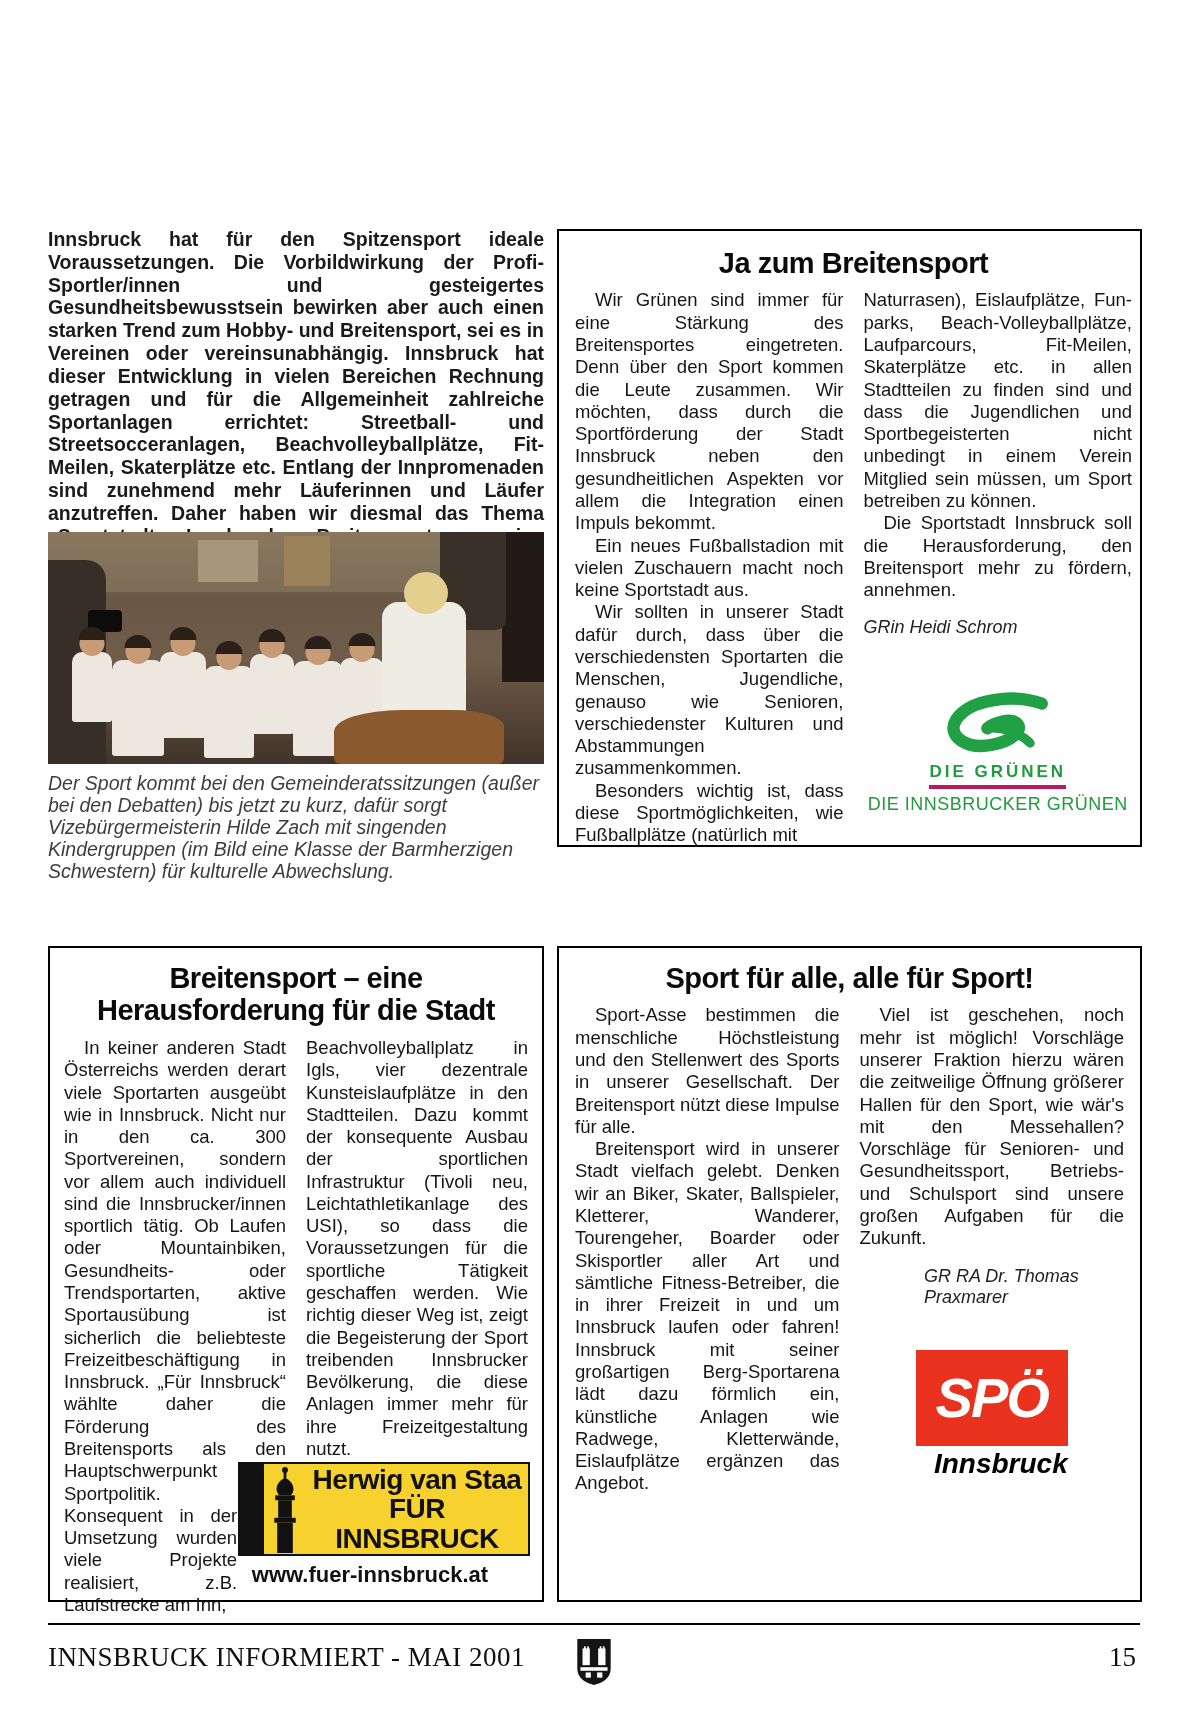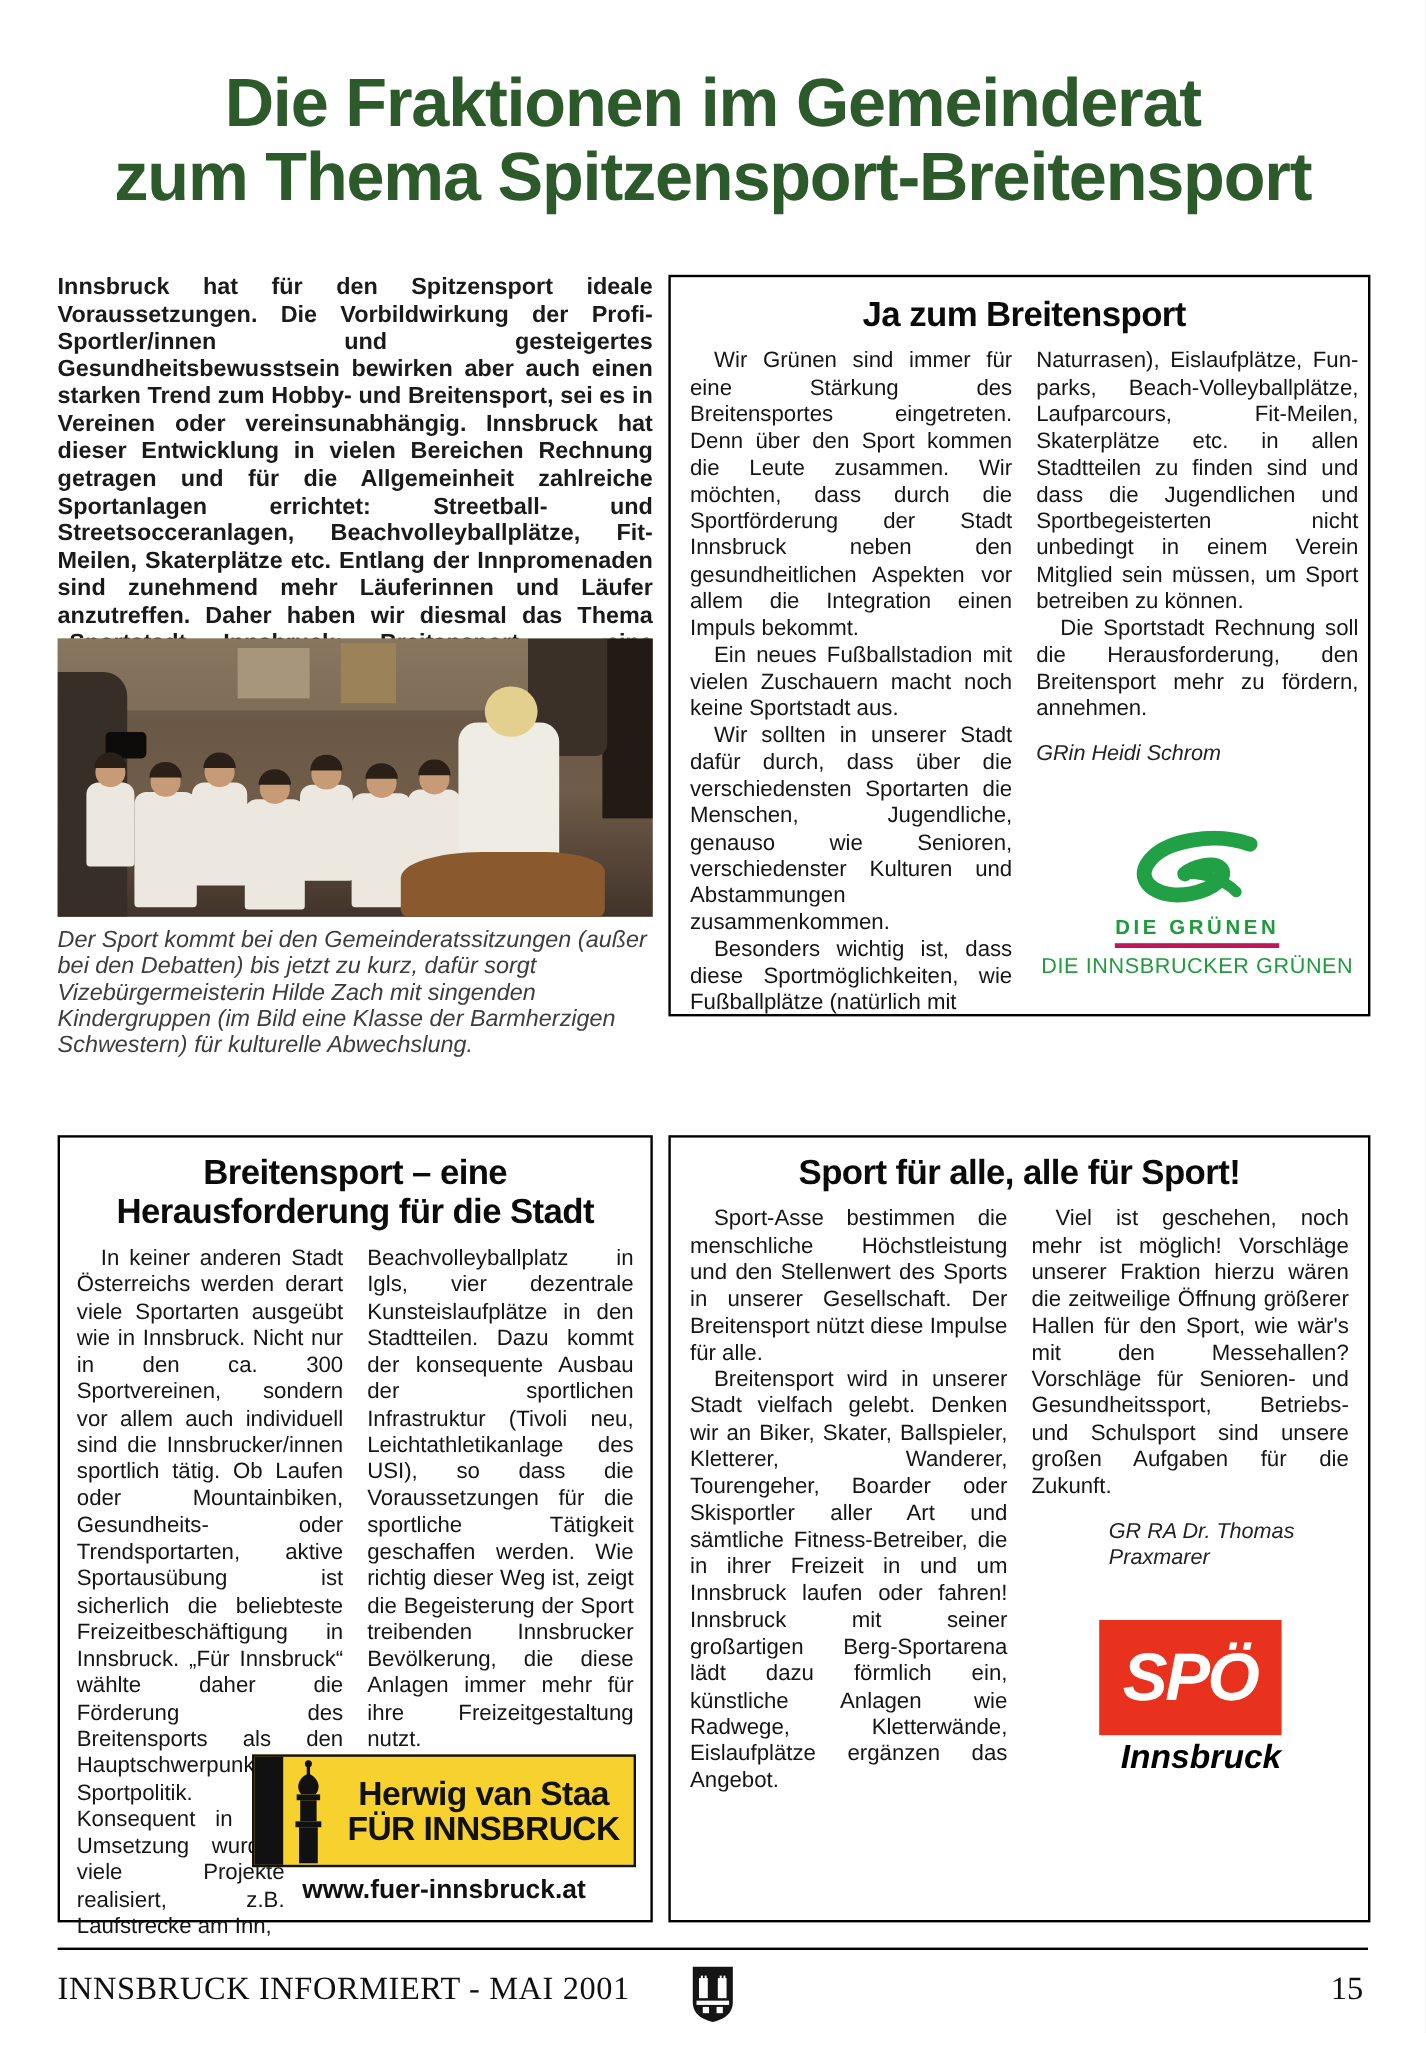--- a/index.html
+++ b/index.html
@@ -41,21 +41,21 @@
   .noind{text-indent:0;}
   .sig{font-size:18px;font-style:italic;margin-top:16px;color:#222;}
 
   
   .gruene-logo{margin-top:54px;text-align:center;}
   .gr-name{display:inline-block;font-weight:bold;font-size:17px;letter-spacing:3px;
            color:#1f9a3c;border-bottom:4px solid #be185d;padding-bottom:3px;}
   .gr-sub{font-size:18px;color:#1f9a3c;letter-spacing:0.5px;margin-top:5px;}
 
   
-  .ad{position:absolute;right:12px;bottom:44px;width:320px;height:94px;background:#f7d22f;
+  .ad{position:absolute;right:12px;bottom:44px;width:292px;height:94px;background:#f7d22f;
       border:2px solid #111;box-sizing:border-box;display:flex;align-items:center;}
   .ad-bar{width:24px;height:100%;background:#111;}
   .ad-text{flex:1;text-align:center;font-weight:bold;color:#111;line-height:1.05;
            font-size:28px;letter-spacing:-0.5px;}
   .ad-url{position:absolute;right:12px;bottom:12px;width:320px;text-align:center;
           font-weight:bold;font-size:22px;color:#111;}
 
   
   .spoe{margin-top:42px;display:flex;flex-direction:column;align-items:center;}
   .spoe-box{width:152px;height:96px;background:#e8321e;display:flex;align-items:center;
@@ -70,24 +70,20 @@
           font-family:"Liberation Serif",serif;font-size:27px;color:#101010;}
   .foot-left{position:absolute;left:0;top:4px;letter-spacing:0.5px;}
   .foot-page{position:absolute;right:4px;top:4px;}
   .foot-crest{position:absolute;left:50%;transform:translateX(-50%);top:0;}
 </style>
 </head>
 <body>
 
 <div class="page">
 
-  <div class="headline">
-    <div class="h1l">Die Fraktionen im  Gemeinderat</div>
-    <div class="h1l">zum Thema Spitzensport-Breitensport</div>
-  </div>
 
   <div class="intro">Innsbruck hat für den Spitzensport ideale Voraussetzungen. Die Vorbildwirkung der Profi-Sportler/innen und gesteigertes Gesundheitsbewusstsein bewirken aber auch einen starken Trend zum Hobby- und Breitensport, sei es in Vereinen oder vereinsunabhängig. Innsbruck hat dieser Entwicklung in vielen Bereichen Rechnung getragen und für die Allgemeinheit zahlreiche Sportanlagen errichtet: Streetball- und Streetsocceranlagen, Beachvolleyballplätze, Fit-Meilen, Skaterplätze etc. Entlang der Innpromenaden sind zunehmend mehr Läuferinnen und Läufer anzutreffen. Daher haben wir diesmal das Thema „Sportstadt Innsbruck: Breitensport – eine Herausforderung für die Stadt“ gewählt.</div>
 
   <div class="photo">
     <div class="ph-el" style="left:0;top:0;width:100%;height:60px;background:#8d7b63;opacity:.55;"></div>
     <div class="ph-el" style="left:150px;top:8px;width:60px;height:42px;background:#a8967c;"></div>
     <div class="ph-el" style="left:236px;top:4px;width:46px;height:50px;background:#9b8259;"></div>
     <div class="ph-el" style="left:0;top:28px;width:58px;height:204px;background:#372f27;border-radius:0 20px 0 0;"></div>
     <div class="ph-el" style="left:40px;top:78px;width:34px;height:22px;background:#0e0c0a;border-radius:4px;"></div>
     <div class="ph-el" style="right:0;top:0;width:42px;height:150px;background:#221b15;"></div>
@@ -111,21 +107,21 @@
     <div class="boxtitle">Ja zum Breitensport</div>
     <div class="cols">
       <div class="col">
         <p class="bp">Wir Grünen sind immer für eine Stärkung des Breitensportes eingetreten. Denn über den Sport kommen die Leute zusammen. Wir möchten, dass durch die Sportförderung der Stadt Innsbruck neben den gesundheitlichen Aspekten vor allem die Integration einen Impuls bekommt.</p>
         <p class="bp">Ein neues Fußballstadion mit vielen Zuschauern macht noch keine Sportstadt aus.</p>
         <p class="bp">Wir sollten in unserer Stadt dafür durch, dass über die verschiedensten Sportarten die Menschen, Jugendliche, genauso wie Senioren, verschiedenster Kulturen und Abstammungen zusammenkommen.</p>
         <p class="bp">Besonders wichtig ist, dass diese Sportmöglichkeiten, wie Fußballplätze (natürlich mit</p>
       </div>
       <div class="col">
         <p class="bp noind">Naturrasen), Eislaufplätze, Fun-parks, Beach-Volleyballplätze, Laufparcours, Fit-Meilen, Skaterplätze etc. in allen Stadtteilen zu finden sind und dass die Jugendlichen und Sportbegeisterten nicht unbedingt in einem Verein Mitglied sein müssen, um Sport betreiben zu können.</p>
-        <p class="bp">Die Sportstadt Rechnung soll die Herausforderung, den Breitensport mehr zu fördern, annehmen.</p>
+        <p class="bp">Die Sportstadt Innsbruck soll die Herausforderung, den Breitensport mehr zu fördern, annehmen.</p>
         <div class="sig">GRin Heidi Schrom</div>
         <div class="gruene-logo">
           <svg width="118" height="66" viewBox="0 0 130 80">
             <path d="M118 14 C85 2 30 8 14 34 C2 54 28 70 58 64 C83 59 96 46 88 38 C81 31 60 37 52 44" fill="none" stroke="#22a045" stroke-width="15" stroke-linecap="round"></path>
             <path d="M52 44 C70 42 92 50 104 62" fill="none" stroke="#22a045" stroke-width="11" stroke-linecap="round"></path>
           </svg>
           <div><span class="gr-name">DIE GRÜNEN</span></div>
           <div class="gr-sub">DIE INNSBRUCKER GRÜNEN</div>
         </div>
       </div>

